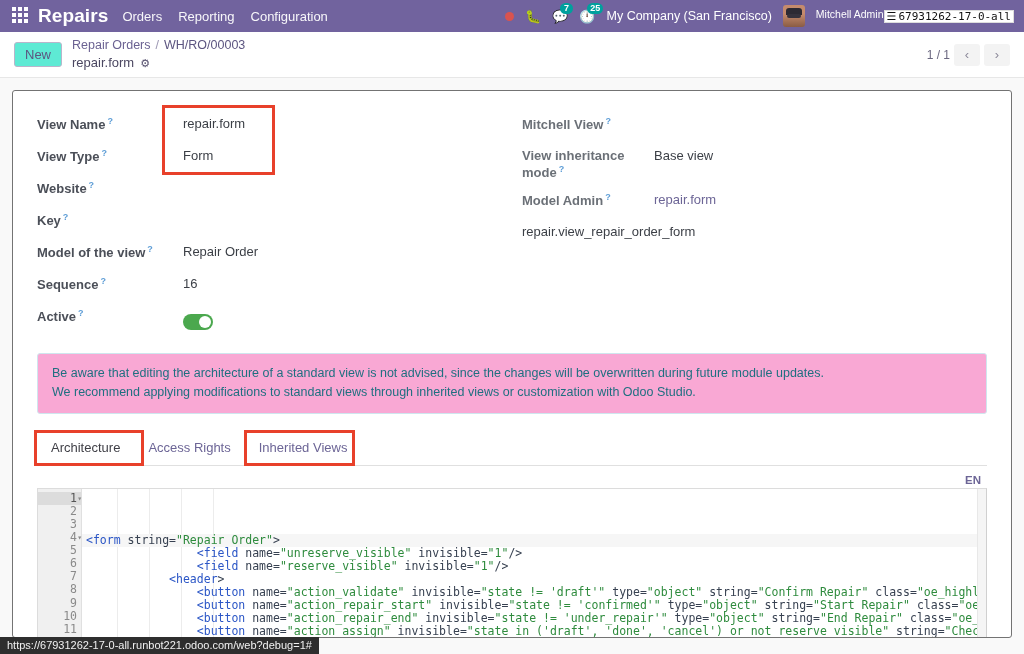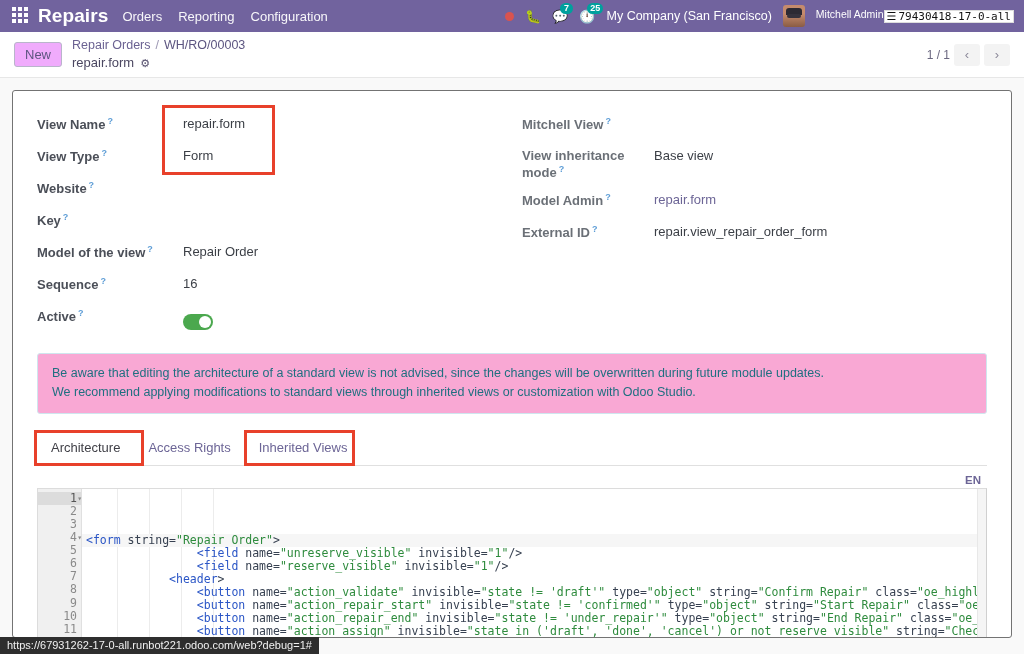--- a/index.html
+++ b/index.html
@@ -108,21 +108,21 @@
   .control-panel {
     background: #ffffff;
     border-bottom: 1px solid #e7e7e7;
     display: flex;
     align-items: center;
     padding: 6px 14px 6px 14px;
     height: 46px;
   }
   .new-btn {
     border: 1px solid #b9b5cb;
-    background: #f0abfc;
+    background: #5eead4;
     color: #5c5580;
     border-radius: 3px;
     font-size: 13px;
     padding: 4px 10px;
     margin-right: 10px;
     cursor: pointer;
     line-height: 1.2;
   }
   .bc-col { display: flex; flex-direction: column; line-height: 1.35; }
   .bc-row1 { display: flex; gap: 5px; font-size: 12.5px; }
@@ -348,21 +348,21 @@
     <span class="badge-wrap">
       <span class="icon-glyph">🕛</span>
       <span class="badge">25</span>
     </span>
     <span class="company-name">My Company (San Francisco)</span>
     <span class="avatar"></span>
     <span class="user-block">
       <span class="user-name">Mitchell Admin</span>
       <span class="db-chip">
         <span>☰</span>
-        <span>79430418-17-0-all</span>
+        <span>67931262-17-0-all</span>
       </span>
     </span>
   </div>
 </div>
 
 <div class="control-panel">
   <button class="new-btn">New</button>
   <div class="bc-col">
     <div class="bc-row1">
       <span class="bc-link">Repair Orders</span>
@@ -459,23 +459,20 @@
         </div>
 
         <div class="frow">
           <div class="flabel light" style="width:132px;">
             <span>Model Admin</span><span class="q">?</span>
           </div>
           <div class="fval link">repair.form</div>
         </div>
 
         <div class="frow">
-          <div class="flabel light" style="width:132px;">
-            <span>External ID</span><span class="q">?</span>
-          </div>
           <div class="fval">repair.view_repair_order_form</div>
         </div>
 
       </div>
     </div>
 
     <div class="alert">
       <div>Be aware that editing the architecture of a standard view is not advised, since the changes will be overwritten during future module updates.</div>
       <div>We recommend applying modifications to standard views through inherited views or customization with Odoo Studio.</div>
     </div>

